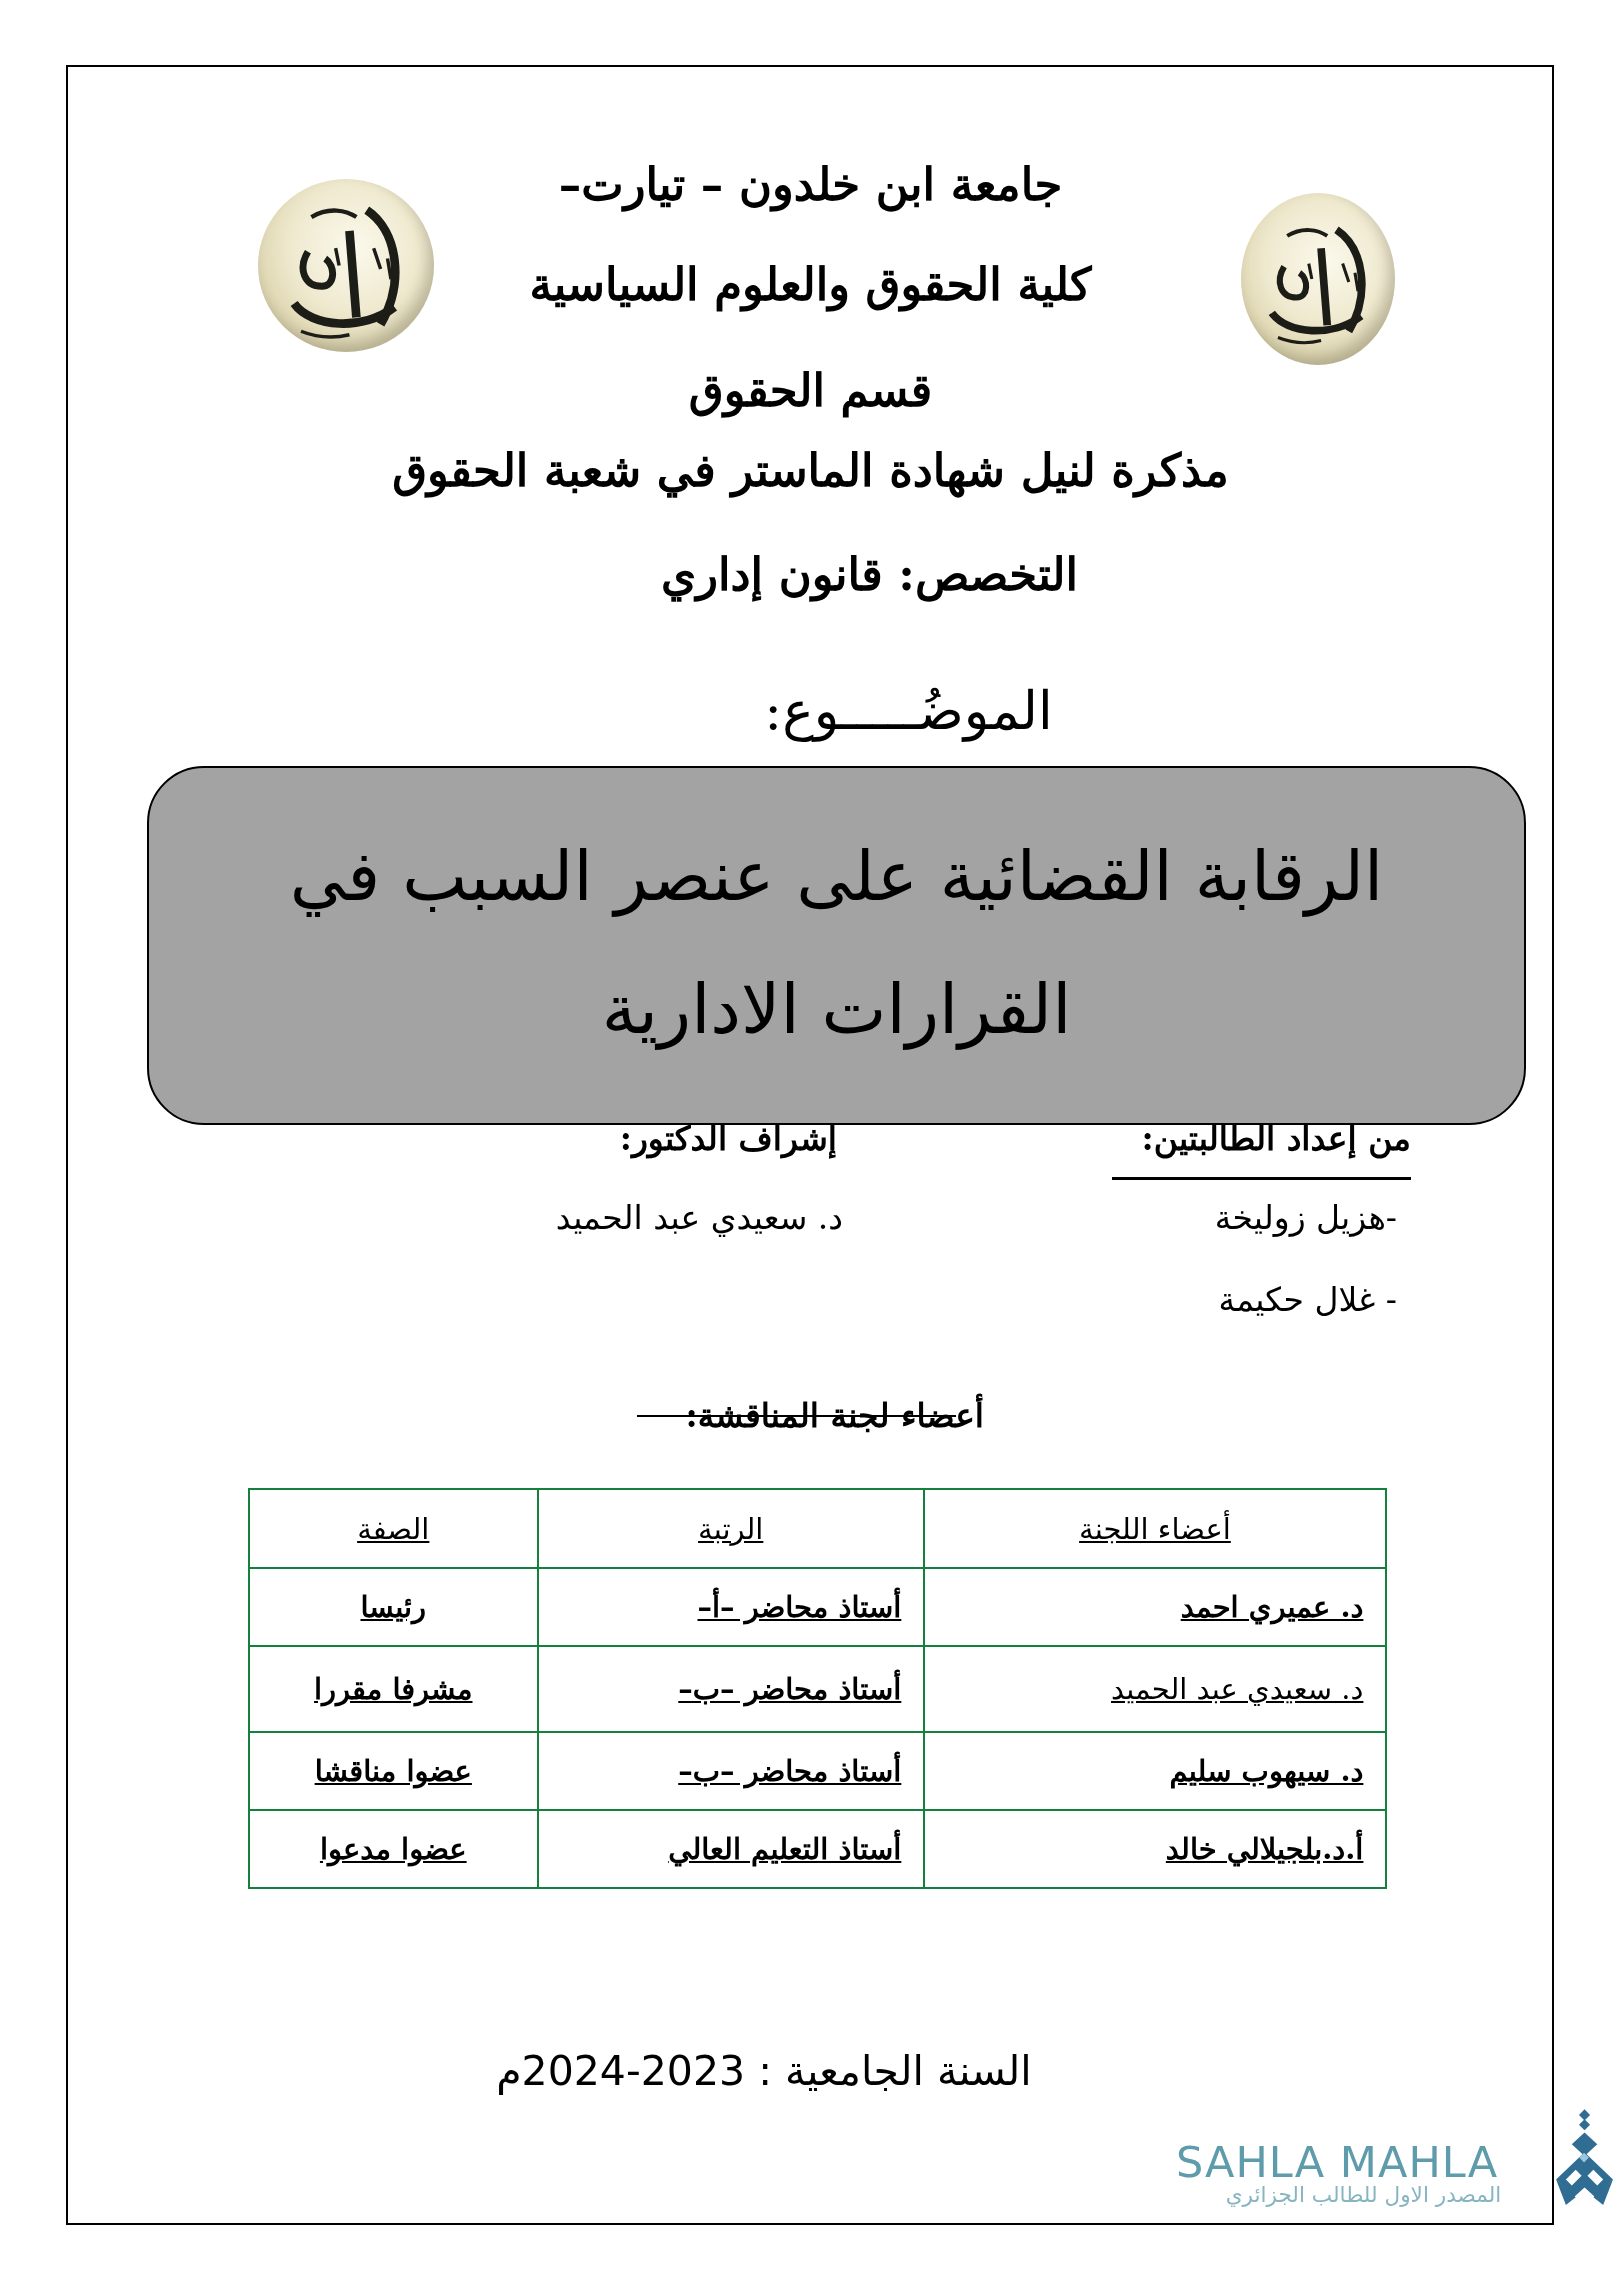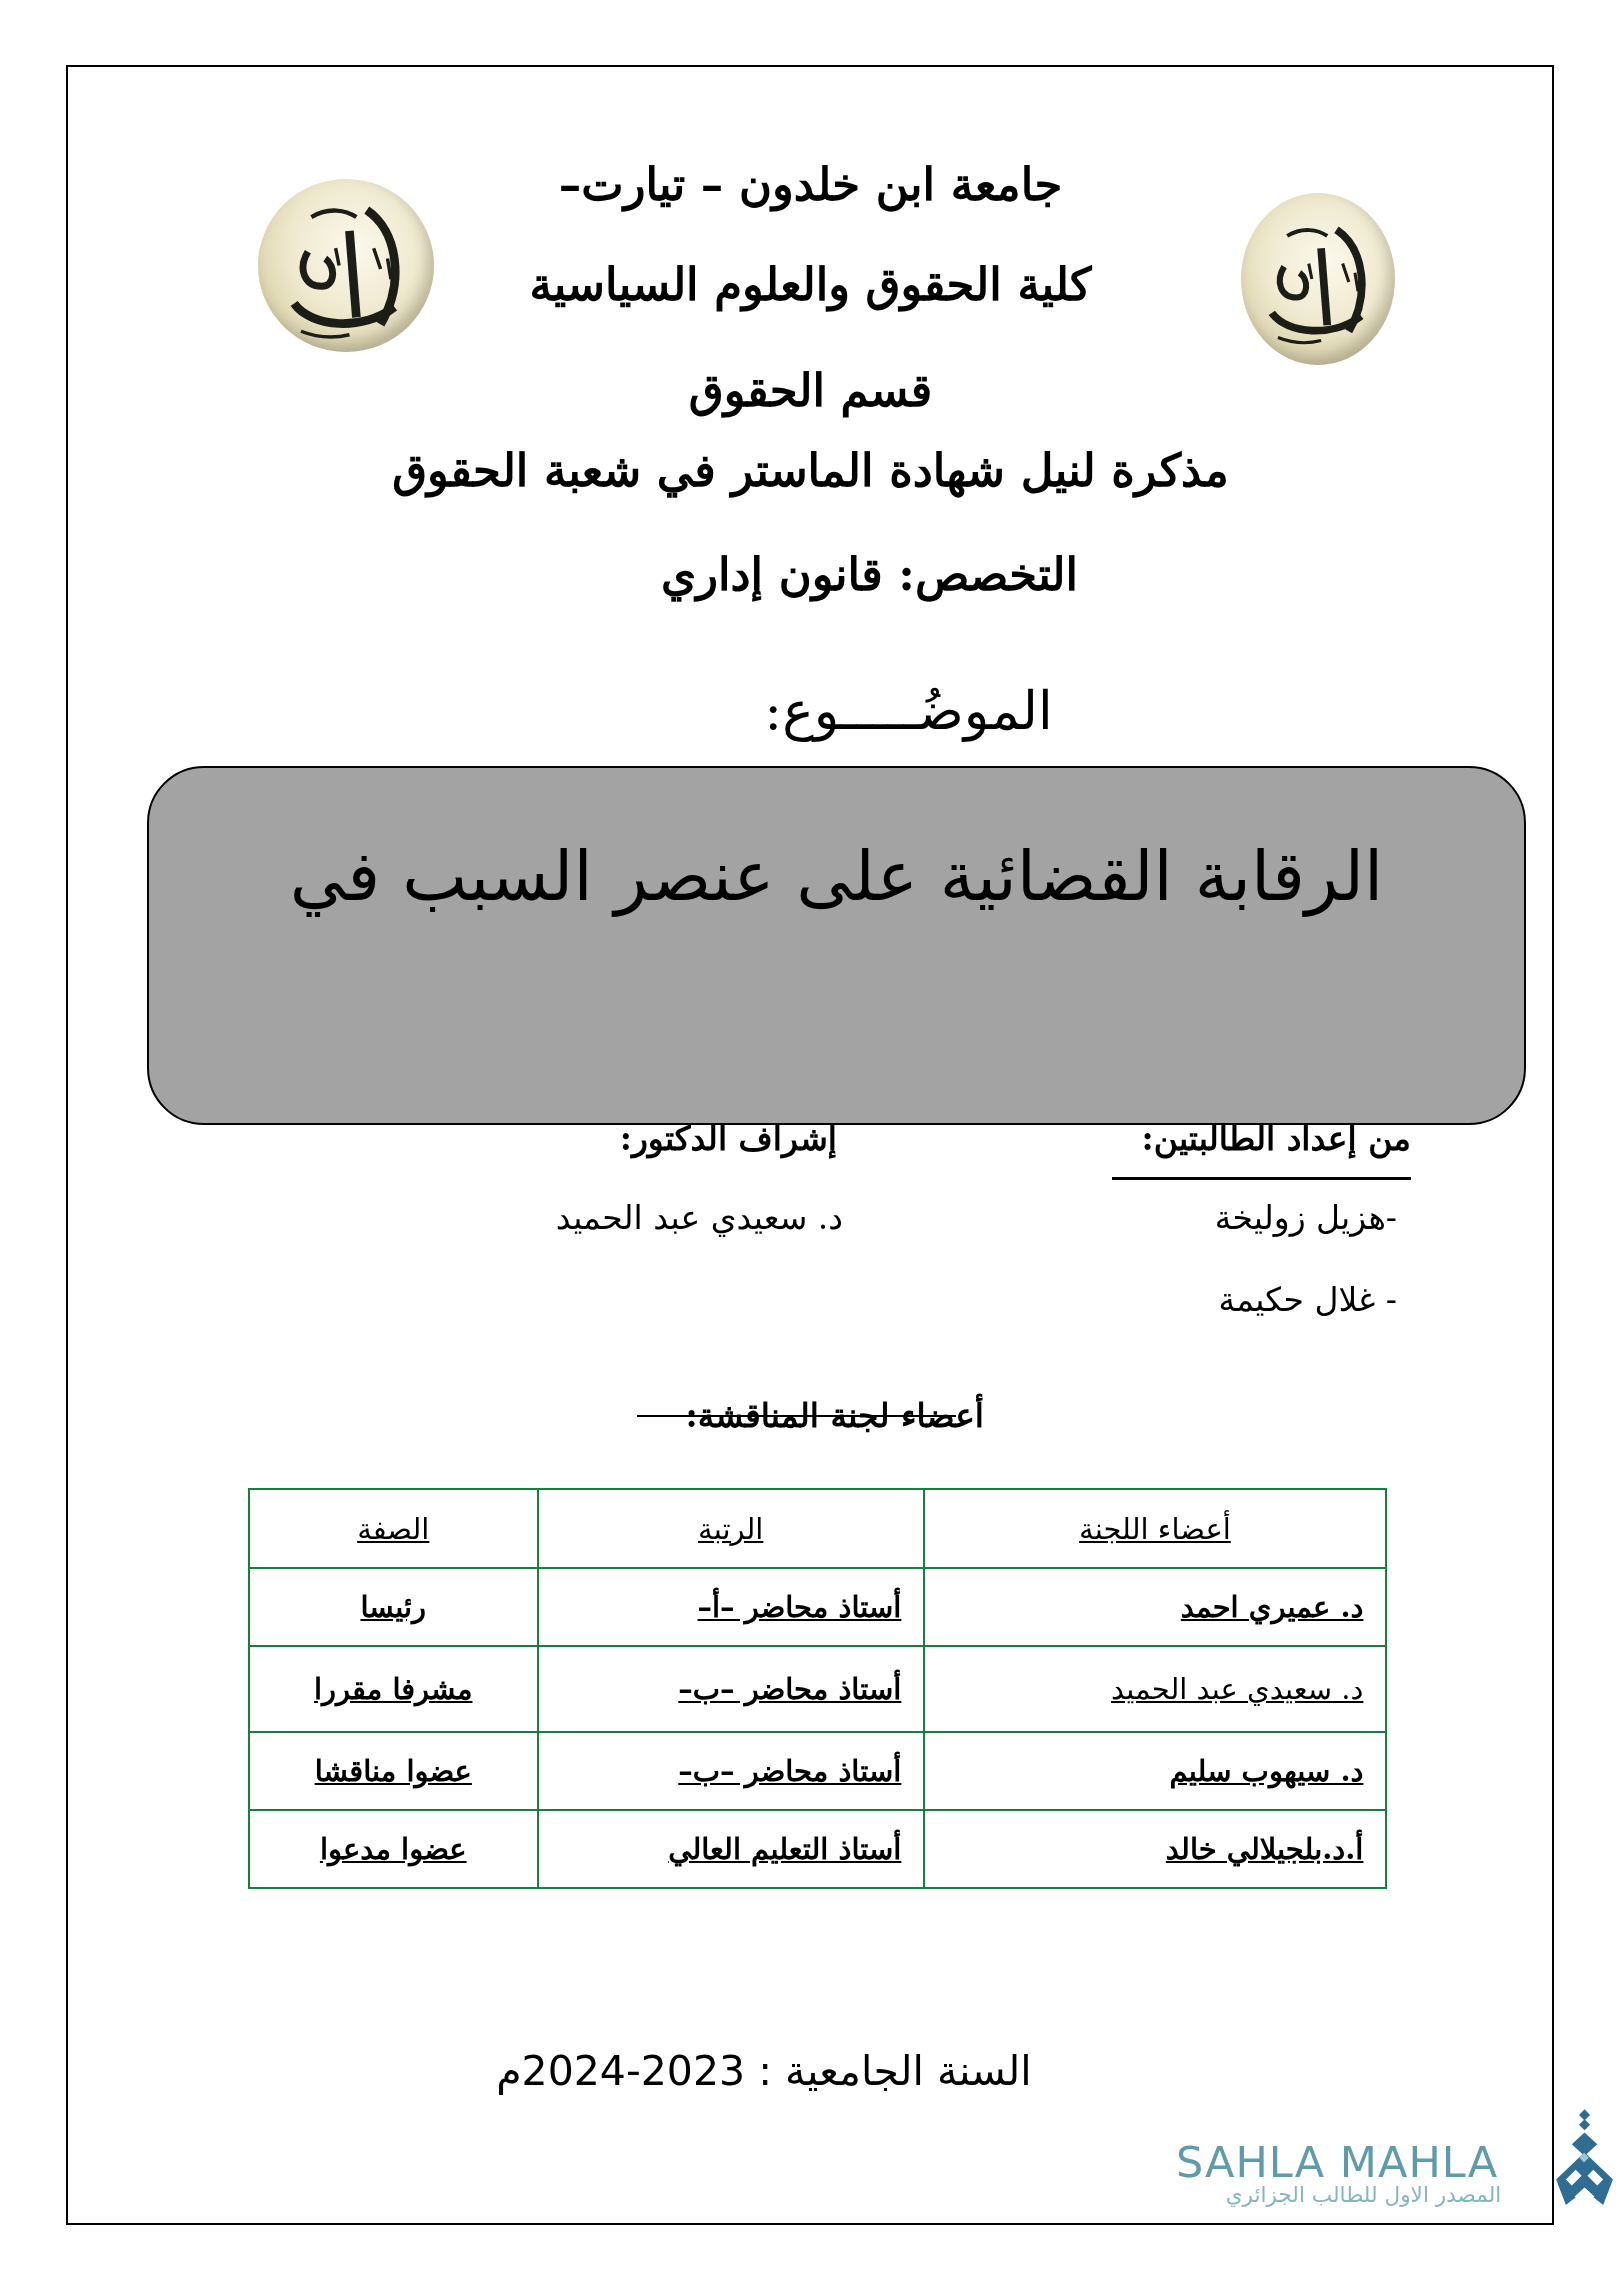--- a/index.html
+++ b/index.html
@@ -77,20 +77,21 @@
 <div class="hdr" style="top:155px;">جامعة ابن خلدون – تيارت–</div>
 <div class="hdr" style="top:255px;">كلية الحقوق والعلوم السياسية</div>
 <div class="hdr" style="top:361px;">قسم الحقوق</div>
 <div class="hdr" style="top:441px;">مذكرة لنيل شهادة الماستر في شعبة الحقوق</div>
 <div class="hdr" style="top:545px; left:353px; width:1033px;">التخصص: قانون إداري</div>
 
 <div class="hdr" style="top:672px; left:392px; width:1033px; font-weight:normal; font-size:53px; line-height:78px;">الموضُـــــوع:</div>
 
 <div class="title-box">
   <div class="title-line" style="top:59px;">الرقابة القضائية على عنصر السبب في</div>
+  <div class="title-line" style="top:192px;">القرارات الادارية</div>
 </div>
 
 <div class="abs section-label" style="right:210px; top:1119px;">من إعداد الطالبتين:</div>
 <div class="underline" style="left:1112px; width:299px; top:1177px;"></div>
 <div class="abs name" style="right:224px; top:1198px;">-هزيل زوليخة</div>
 <div class="abs name" style="right:224px; top:1280px;">- غلال حكيمة</div>
 
 <div class="abs section-label" style="right:784px; top:1119px;">إشراف الدكتور:</div>
 <div class="abs name" style="right:778px; top:1198px;">د. سعيدي عبد الحميد</div>
 

